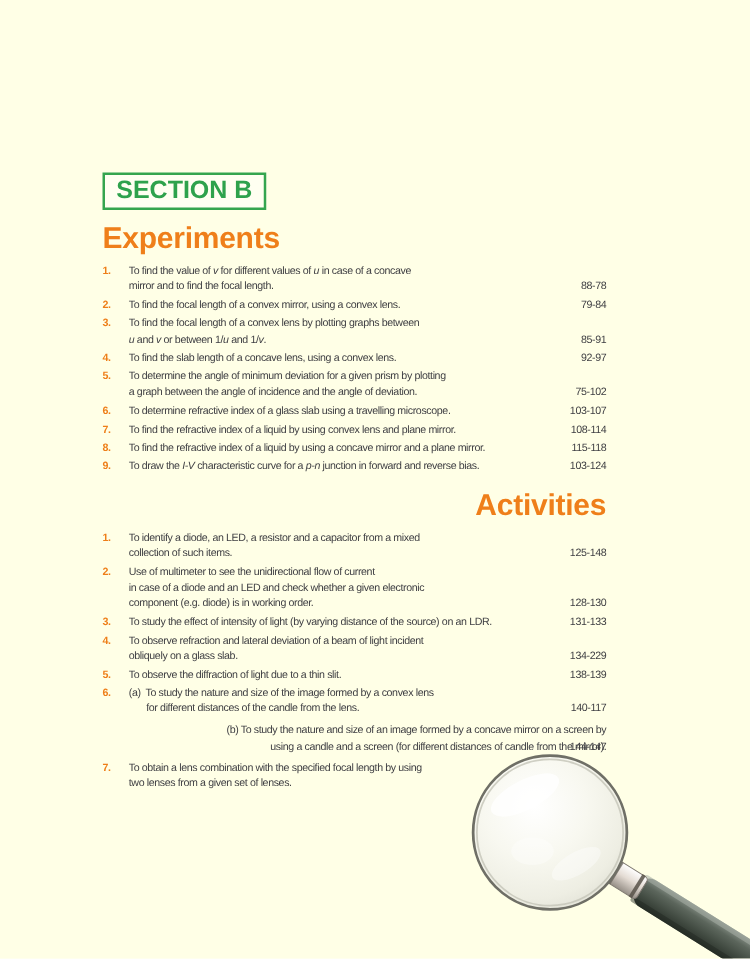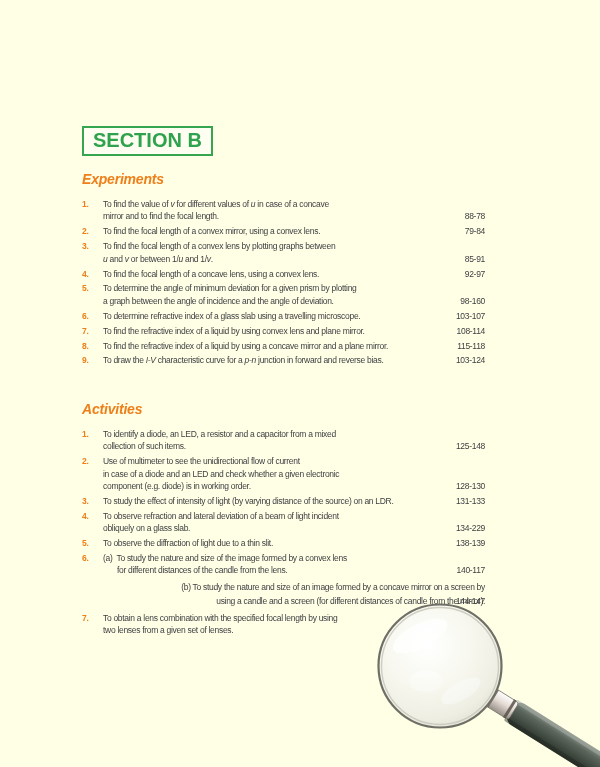--- a/index.html
+++ b/index.html
@@ -18,30 +18,30 @@
   }
   .section-badge {
     display:inline-block;
     border:2px solid #35A54F;
     background:rgba(255,255,255,0.45);
     color:#2EA24C;
     font-size:20px; font-weight:bold;
     line-height:21px;
     padding:2px 9px 3px 9px;
     letter-spacing:0px;
+    margin-top:12px;
   }
   .heading {
     color:#EF7F1A;
-    font-size:14px; font-weight:bold;
+    font-size:24px; font-weight:bold;
     letter-spacing:-0.2px;
     margin:13px 0 9px 0;
     line-height:20px;
-    font-style:italic;
-  }
-  .heading.second { margin-top:32px; }
+  }
+  .heading.second { margin-top:16px;text-align:right; }
   .toc { }
   .row {
     position:relative;
     display:flex;
     margin-bottom:2.5px;
     font-size:8.5px;
     letter-spacing:-0.3px;
     line-height:12.4px;
   }
   .row .num {
@@ -89,28 +89,28 @@
     </div>
 
     <div class="row">
       <span class="num">3.</span>
       <span class="text">To find the focal length of a convex lens by plotting graphs between<br><i>u</i> and <i>v</i> or between 1/<i>u</i> and 1/<i>v</i>.</span>
       <span class="pages">85-91</span>
     </div>
 
     <div class="row">
       <span class="num">4.</span>
-      <span class="text">To find the focal length of a concave lens, using a convex lens.</span>
+      <span class="text">To find the slab length of a concave lens, using a convex lens.</span>
       <span class="pages">92-97</span>
     </div>
 
     <div class="row">
       <span class="num">5.</span>
       <span class="text">To determine the angle of minimum deviation for a given prism by plotting<br>a graph between the angle of incidence and the angle of deviation.</span>
-      <span class="pages">98-160</span>
+      <span class="pages">75-102</span>
     </div>
 
     <div class="row">
       <span class="num">6.</span>
       <span class="text">To determine refractive index of a glass slab using a travelling microscope.</span>
       <span class="pages">103-107</span>
     </div>
 
     <div class="row">
       <span class="num">7.</span>

